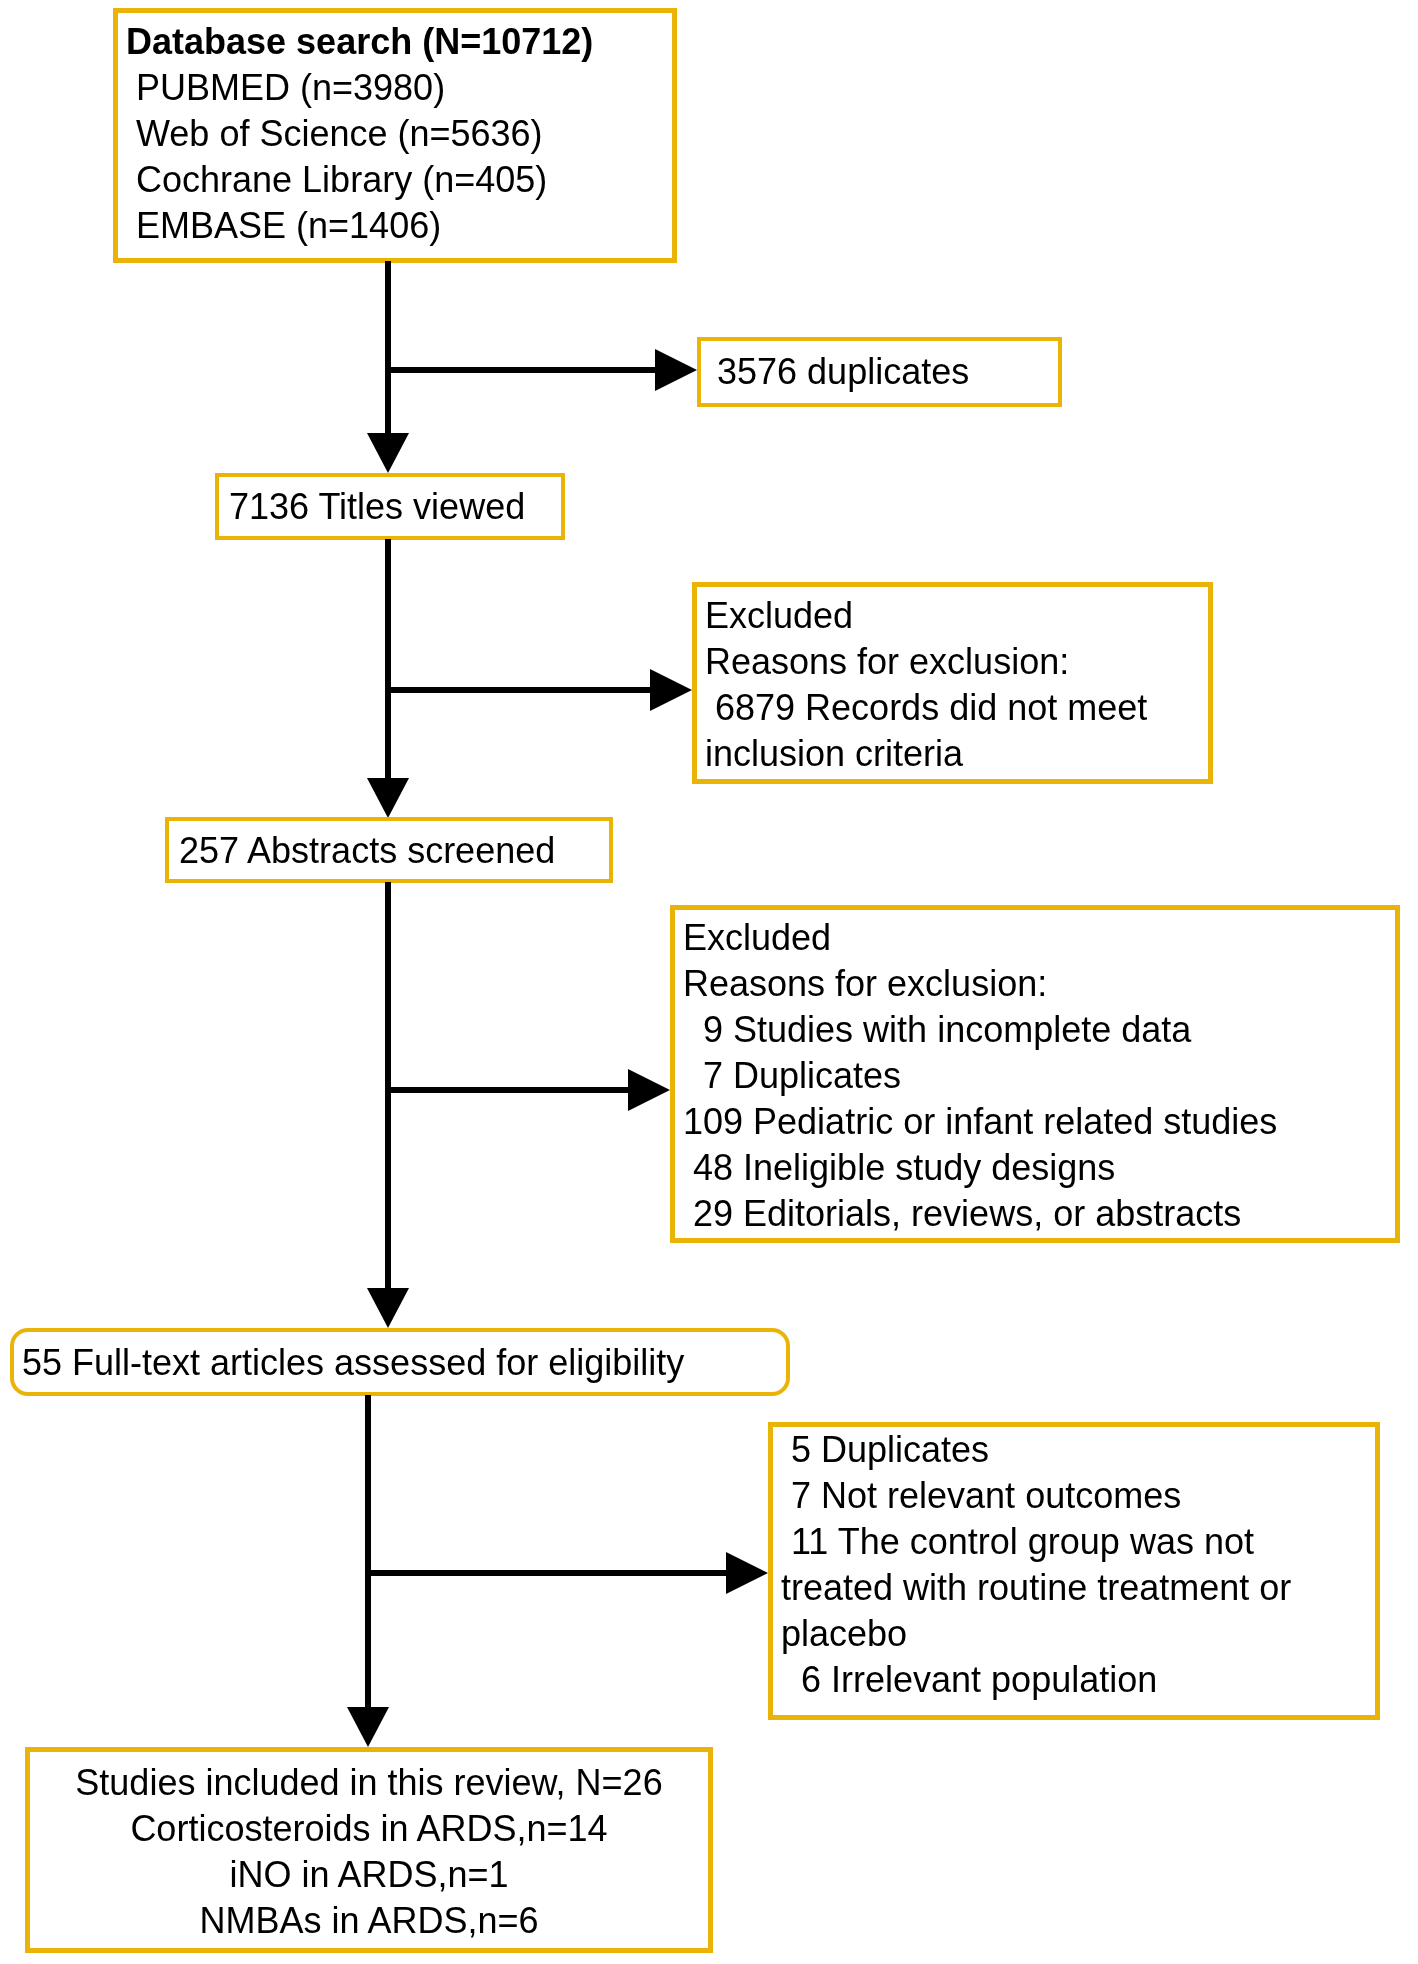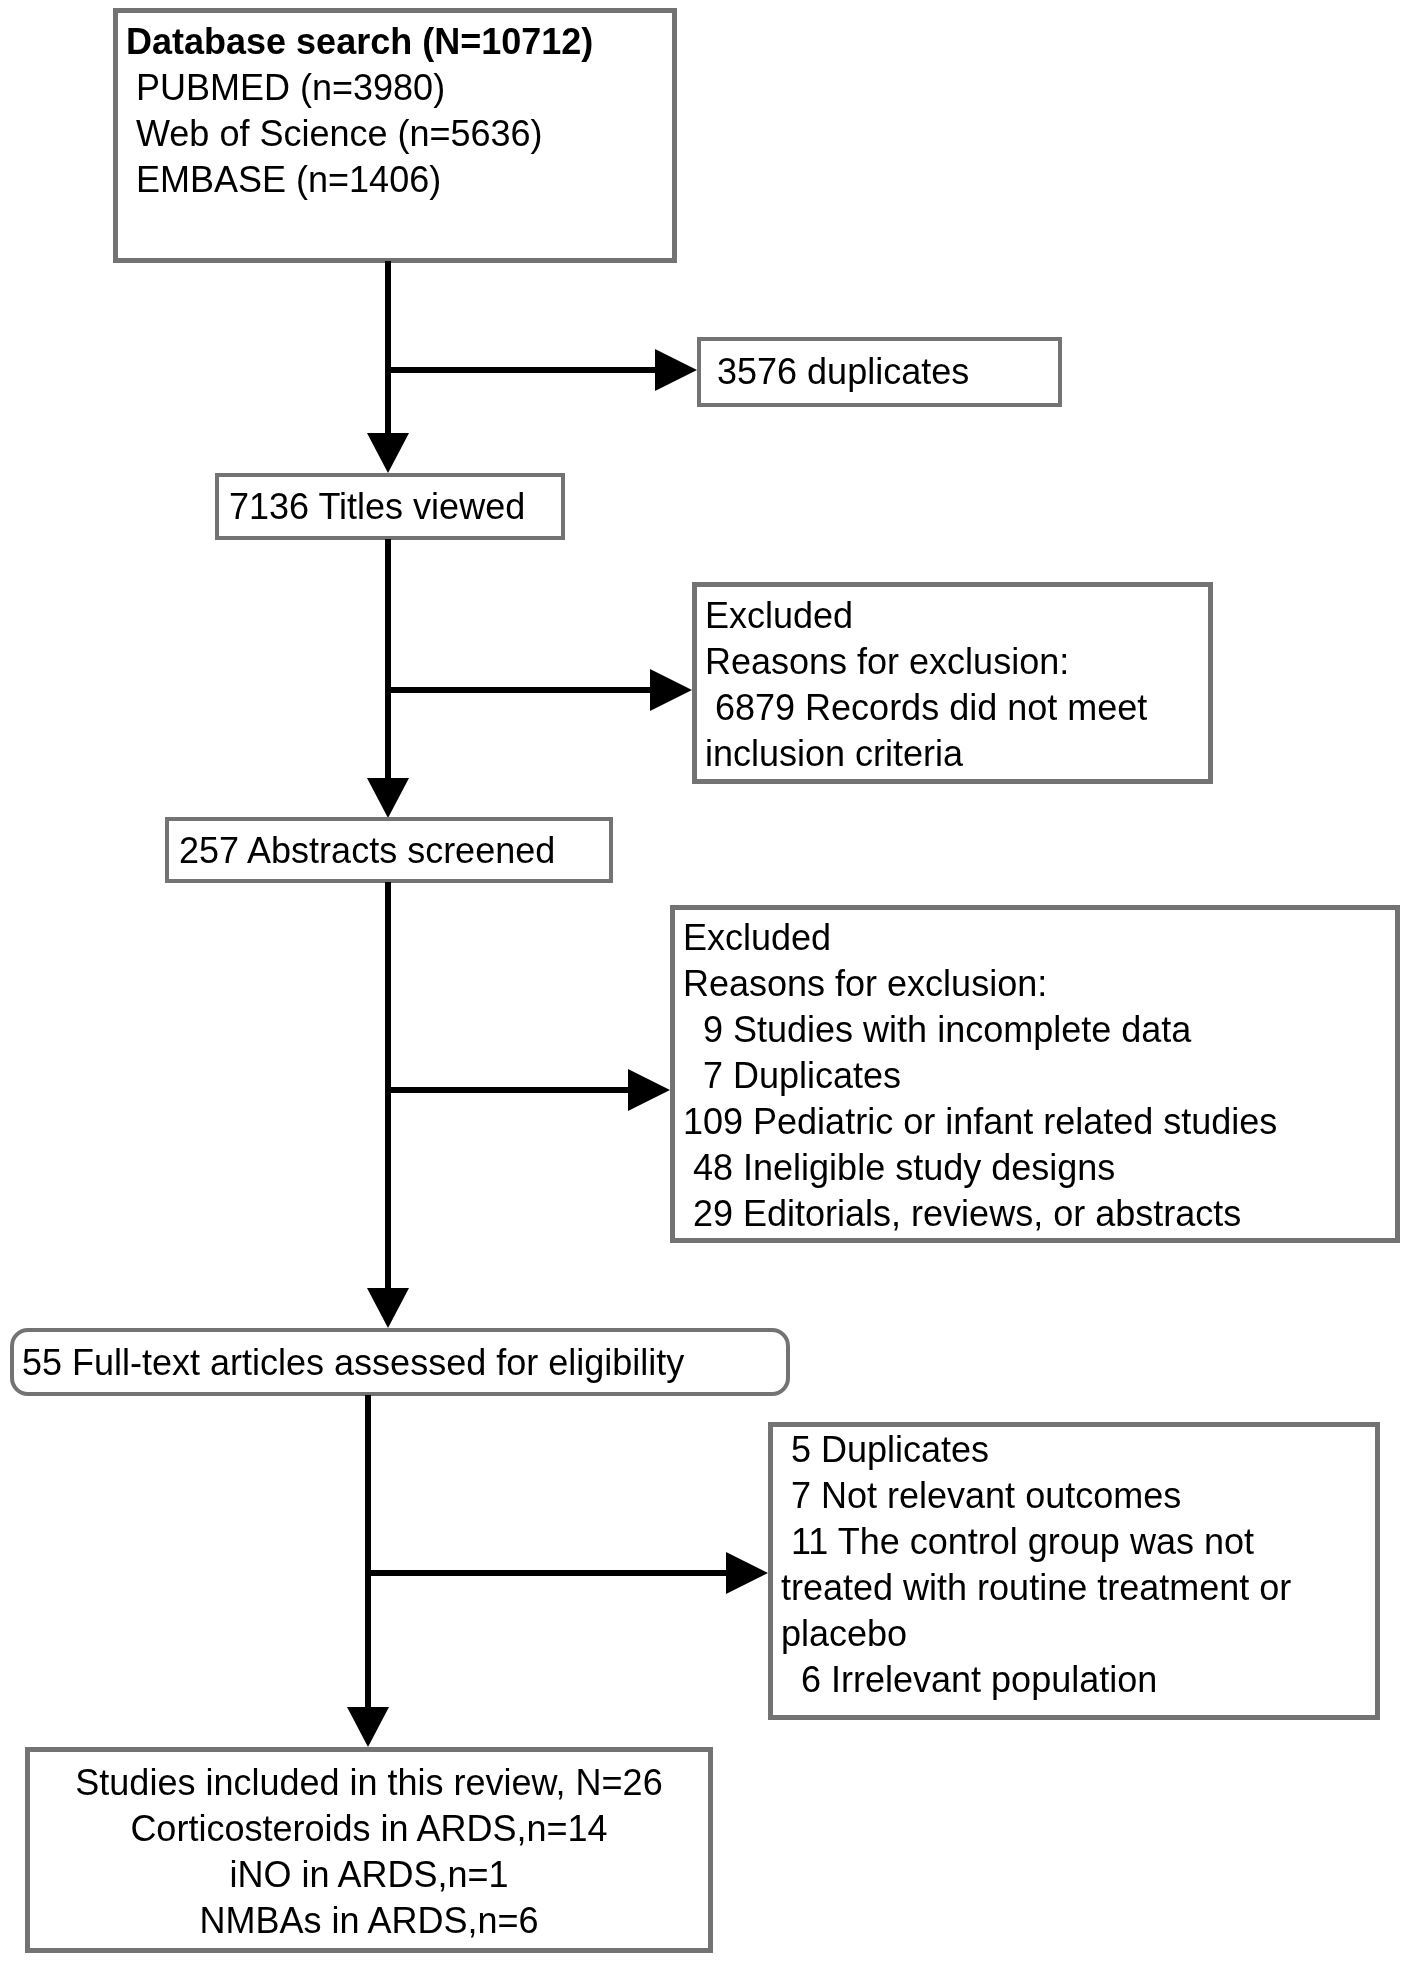--- a/index.html
+++ b/index.html
@@ -13,21 +13,21 @@
     height: 1964px;
     background: #ffffff;
     font-family: "Liberation Sans", sans-serif;
     color: #000000;
     overflow: hidden;
   }
   .box {
     position: absolute;
     box-sizing: border-box;
     background: #ffffff;
-    border: 4px solid #737373;
+    border: 4px solid #eab308;
     font-size: 36px;
     line-height: 46px;
   }
   .box.thick { border-width: 5px; }
   .line {
     white-space: pre;
     color: #000000;
   }
   .bold { font-weight: bold; }
   .center { text-align: center; }
@@ -58,20 +58,21 @@
 </style>
 </head>
 <body>
 
 <div class="canvas">
 
   <div class="box thick" style="left:113px; top:8px; width:564px; height:255px; padding:6px 8px;">
     <div class="line bold">Database search (N=10712)</div>
     <div class="line"> PUBMED (n=3980)</div>
     <div class="line"> Web of Science (n=5636)</div>
+    <div class="line"> Cochrane Library (n=405)</div>
     <div class="line"> EMBASE (n=1406)</div>
   </div>
 
   <div class="vline" style="left:385px; top:261px; height:175px;"></div>
   <div class="arrow-down" style="left:367px; top:433px;"></div>
 
   <div class="hline" style="left:388px; top:367px; width:267px;"></div>
   <div class="arrow-right" style="left:655px; top:349px;"></div>
 
   <div class="box" style="left:697px; top:337px; width:365px; height:70px; padding:8px 16px;">

